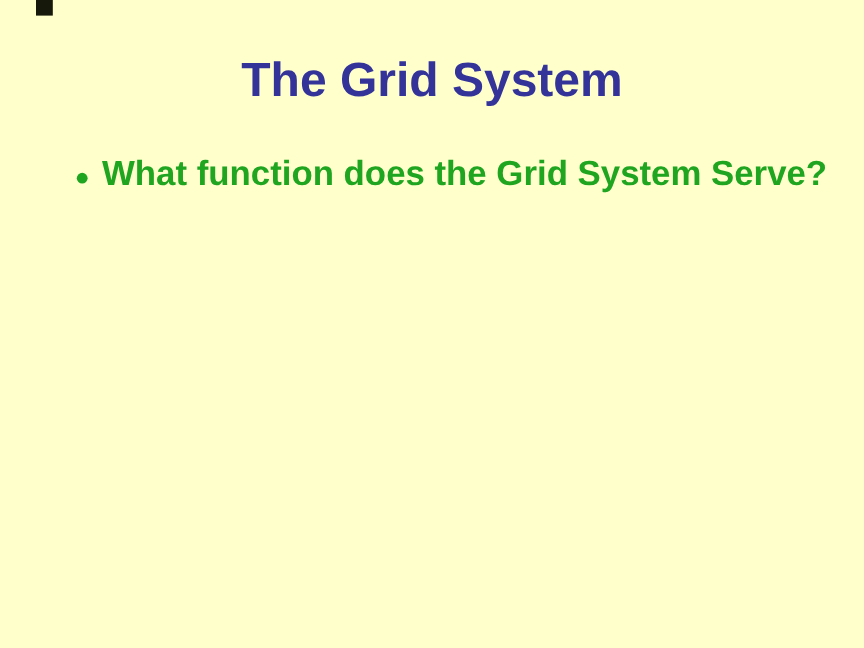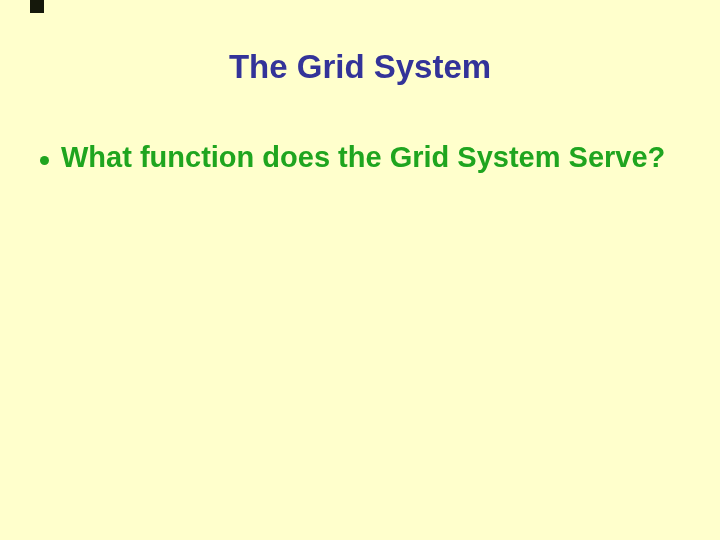--- a/index.html
+++ b/index.html
@@ -22,33 +22,32 @@
     width: 14px;
     height: 13px;
     background: var(--marker, #15180B);
   }
   .slide-title {
     position: absolute;
     left: 0;
     top: 43px;
     width: 720px;
     text-align: center;
-    font-size: 33px;
+    font-size: 40px;
     line-height: 48px;
     letter-spacing: 0px;
     color: var(--title, #333399);
   }
   .bullet {
     position: absolute;
-    left: 40px;
+    left: 64px;
     padding-left: 21px;
     font-size: 29px;
     line-height: 35px;
     color: var(--bullet, #1FA51F);
-    margin-top: 12px;
   }
   .bullet-1 { top: 128px; width: 620px; }
   .bullet-2 { top: 317px; width: 540px; }
   .bullet-dot {
     position: absolute;
     left: 0;
     top: 16px;
     width: 9px;
     height: 9px;
     border-radius: 50%;

